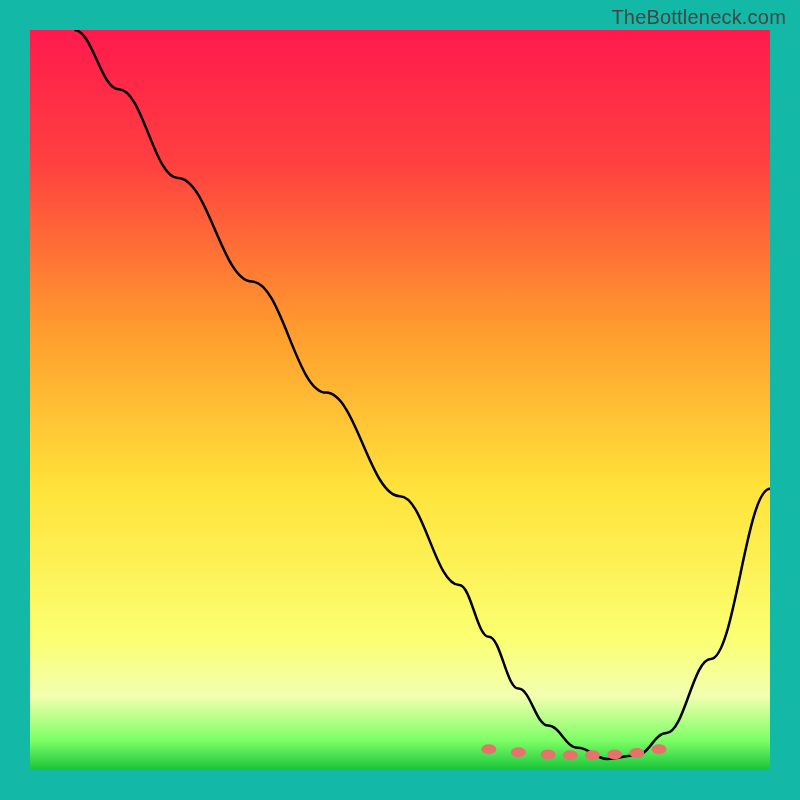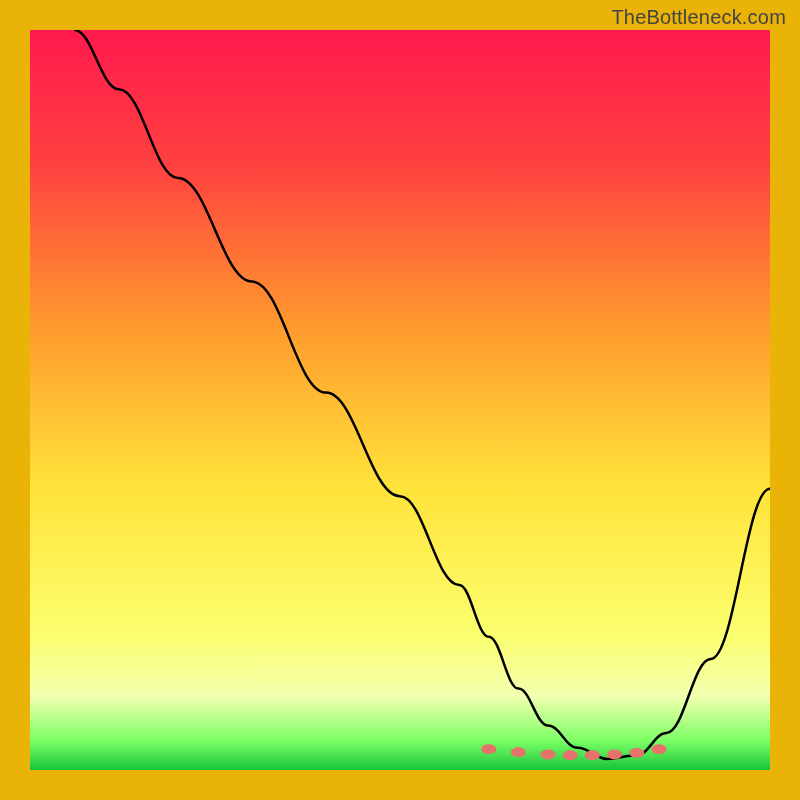--- a/index.html
+++ b/index.html
@@ -10,21 +10,21 @@
     background: #000;
     overflow: hidden;
     font-family: Arial, Helvetica, sans-serif;
   }
   .frame {
     position: absolute;
     left: 0;
     top: 0;
     width: 800px;
     height: 800px;
-    background: #eab308;
+    background: #14b8a6;
   }
   .plot {
     position: absolute;
     left: 30px;
     top: 30px;
     width: 740px;
     height: 740px;
   }
   .gradient {
     position: absolute;

